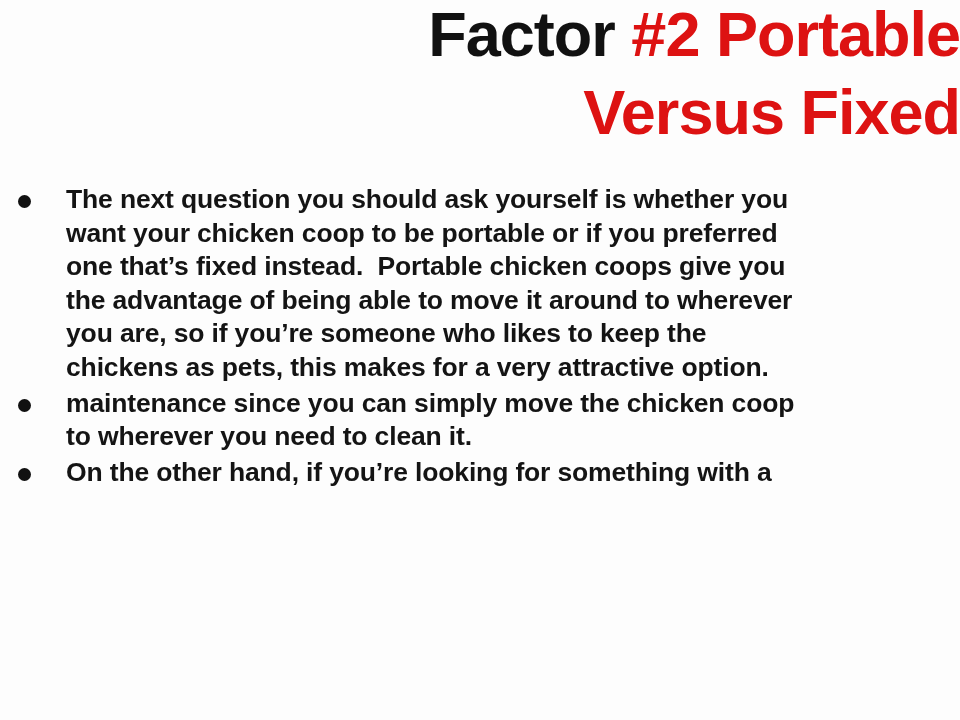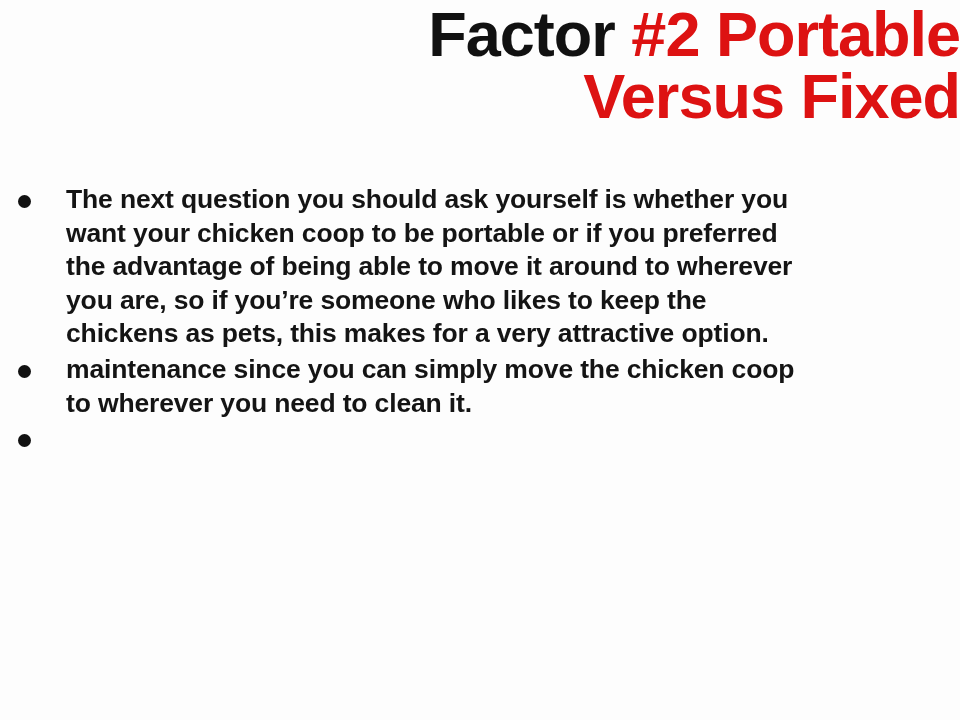--- a/index.html
+++ b/index.html
@@ -34,21 +34,21 @@
     font-weight: bold;
     font-size: 62px;
     letter-spacing: -1px;
     white-space: nowrap;
   }
   #title-line-1 {
     font-size: 63px;
   }
   #title-line-2 {
     font-size: 63px;
-    margin-top: 2px;
+    margin-top: 18px;
   }
   .t-black { color: #111111; }
   .t-red   { color: #dd1212; }
 
   
   #body-block {
     position: absolute;
     top: 183px;
     left: 0;
     width: 892px;
@@ -90,34 +90,36 @@
     <span class="title-line t-red" id="title-line-2">Versus Fixed</span>
   </div>
 
   <div id="body-block">
 
     <div class="bullet-row">
       <span class="bullet-dot"></span>
       <div class="bullet-text">
         <span class="line">The next question you should ask yourself is whether you</span>
         <span class="line">want your chicken coop to be portable or if you preferred</span>
+        <span class="line">one that’s fixed instead.  Portable chicken coops give you</span>
         <span class="line">the advantage of being able to move it around to wherever</span>
         <span class="line">you are, so if you’re someone who likes to keep the</span>
         <span class="line">chickens as pets, this makes for a very attractive option.</span>
       </div>
     </div>
 
     <div class="bullet-row">
       <span class="bullet-dot"></span>
       <div class="bullet-text">
         <span class="line">maintenance since you can simply move the chicken coop</span>
         <span class="line">to wherever you need to clean it.</span>
       </div>
     </div>
 
     <div class="bullet-row">
       <span class="bullet-dot"></span>
       <div class="bullet-text">
+        <span class="line">On the other hand, if you’re looking for something with a</span>
       </div>
     </div>
 
   </div>
 </div>
 
 </body></html>

